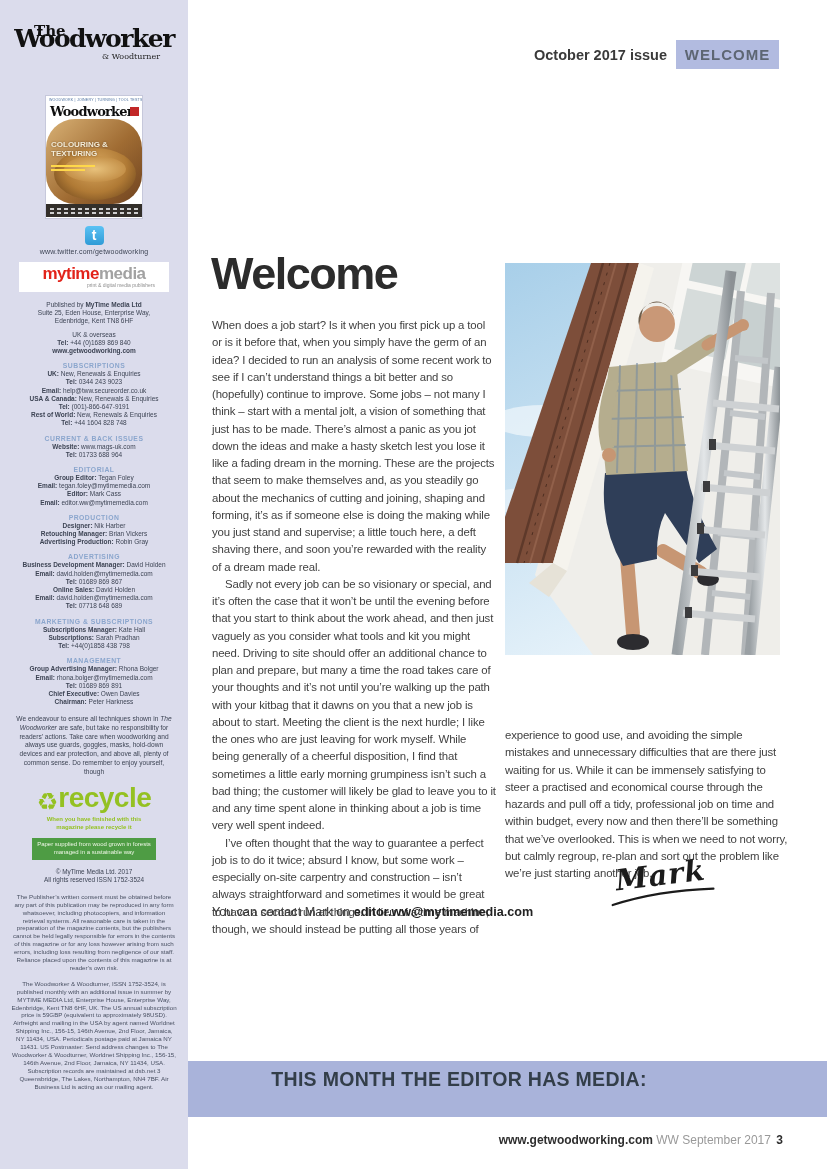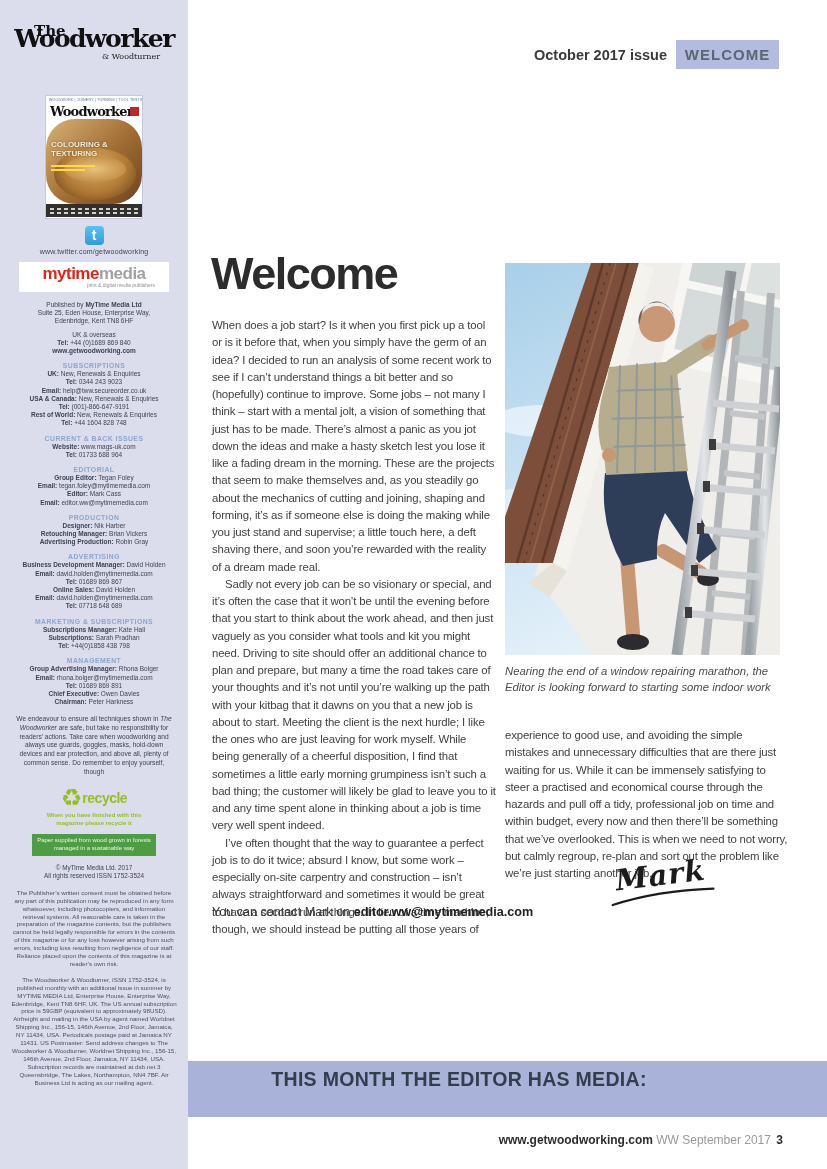--- a/index.html
+++ b/index.html
@@ -45,21 +45,21 @@
   .mtm-tag { font-size:5px; color:#8f8f8f; text-align:right; margin-right:14px; margin-top:-2px; }
   
   .pubblock { margin-top:9px; font-size:6.5px; line-height:9px; }
   .pubblock .gap { height:5px; }
   .sec-title { color:#8ba6cd; font-weight:bold; font-size:6.8px; letter-spacing:.5px; margin-top:6px; line-height:9px; }
   .row, .pline { font-size:6.5px; line-height:8.2px; }
   .row b, .pline b { font-weight:bold; }
   .disclaimer { font-size:6.6px; line-height:8.7px; margin:9px 13px 0; }
   .recycle-row { margin-top:9px; line-height:26px; color:#94c122; }
   .recycle-glyph { font-size:24px; vertical-align:-3px; }
-  .recycle-word { font-weight:bold; font-size:14px; letter-spacing:-0.5px; }
+  .recycle-word { font-weight:bold; font-size:28px; letter-spacing:-0.5px; }
   .recycle-tag { font-size:6px; line-height:7.6px; color:#94c122; font-weight:bold; width:110px; margin:1px auto 0; }
   .greenbox { width:124px; margin:7px auto 0; background:#4e9c44; color:#eef6e6; font-size:6px; line-height:7.6px; padding:3px 2px; }
   .copyright { margin-top:8px; font-size:6.4px; line-height:8.6px; }
   .legal { font-size:6.2px; line-height:7.9px; margin:8px 11px 0; color:#49506)2; }
   .legal { color:#495062; }
   
   .issue-row { position:absolute; top:40px; right:48px; display:flex; align-items:center; gap:9px; }
   .issue-label { font-weight:bold; font-size:14.5px; color:#3a3a3a; }
   .welcome-tab { width:103px; height:29px; background:#b2bbe0; color:#5d6673; font-weight:bold; font-size:15px;
      letter-spacing:1px; display:flex; align-items:center; justify-content:center; }
@@ -307,21 +307,20 @@
       <line x1="202" y1="182" x2="270" y2="188" stroke="#ced1d3" stroke-width="7"></line>
       <line x1="208" y1="140" x2="274" y2="146" stroke="#ced1d3" stroke-width="7"></line>
       <rect x="180" y="344" width="7" height="11" fill="#3c3c3e"></rect>
       <rect x="186" y="302" width="7" height="11" fill="#3c3c3e"></rect>
       <rect x="192" y="260" width="7" height="11" fill="#3c3c3e"></rect>
       <rect x="198" y="218" width="7" height="11" fill="#3c3c3e"></rect>
       <rect x="204" y="176" width="7" height="11" fill="#3c3c3e"></rect>
     </svg>
   </div>
 
-  <p class="caption">Nearing the end of a window repairing marathon, the Editor is looking forward to starting some indoor work</p>
 
   <div class="col2 bodytext">
     <p>experience to good use, and avoiding the simple mistakes and unnecessary difficulties that are there just waiting for us. While it can be immensely satisfying to steer a practised and economical course through the hazards and pull off a tidy, professional job on time and within budget, every now and then there’ll be something that we’ve overlooked. This is when we need to not worry, but calmly regroup, re-plan and sort out the problem like we’re just starting another job.</p>
   </div>
 
   <div class="signature">
     <span class="sig-text">Mark</span>
     <svg class="sig-swoosh" width="110" height="14" viewBox="0 0 110 14">
       <path d="M4 11 Q50 2 106 7" stroke="#1b1b1b" stroke-width="2.2" fill="none" stroke-linecap="round"></path>
     </svg>

